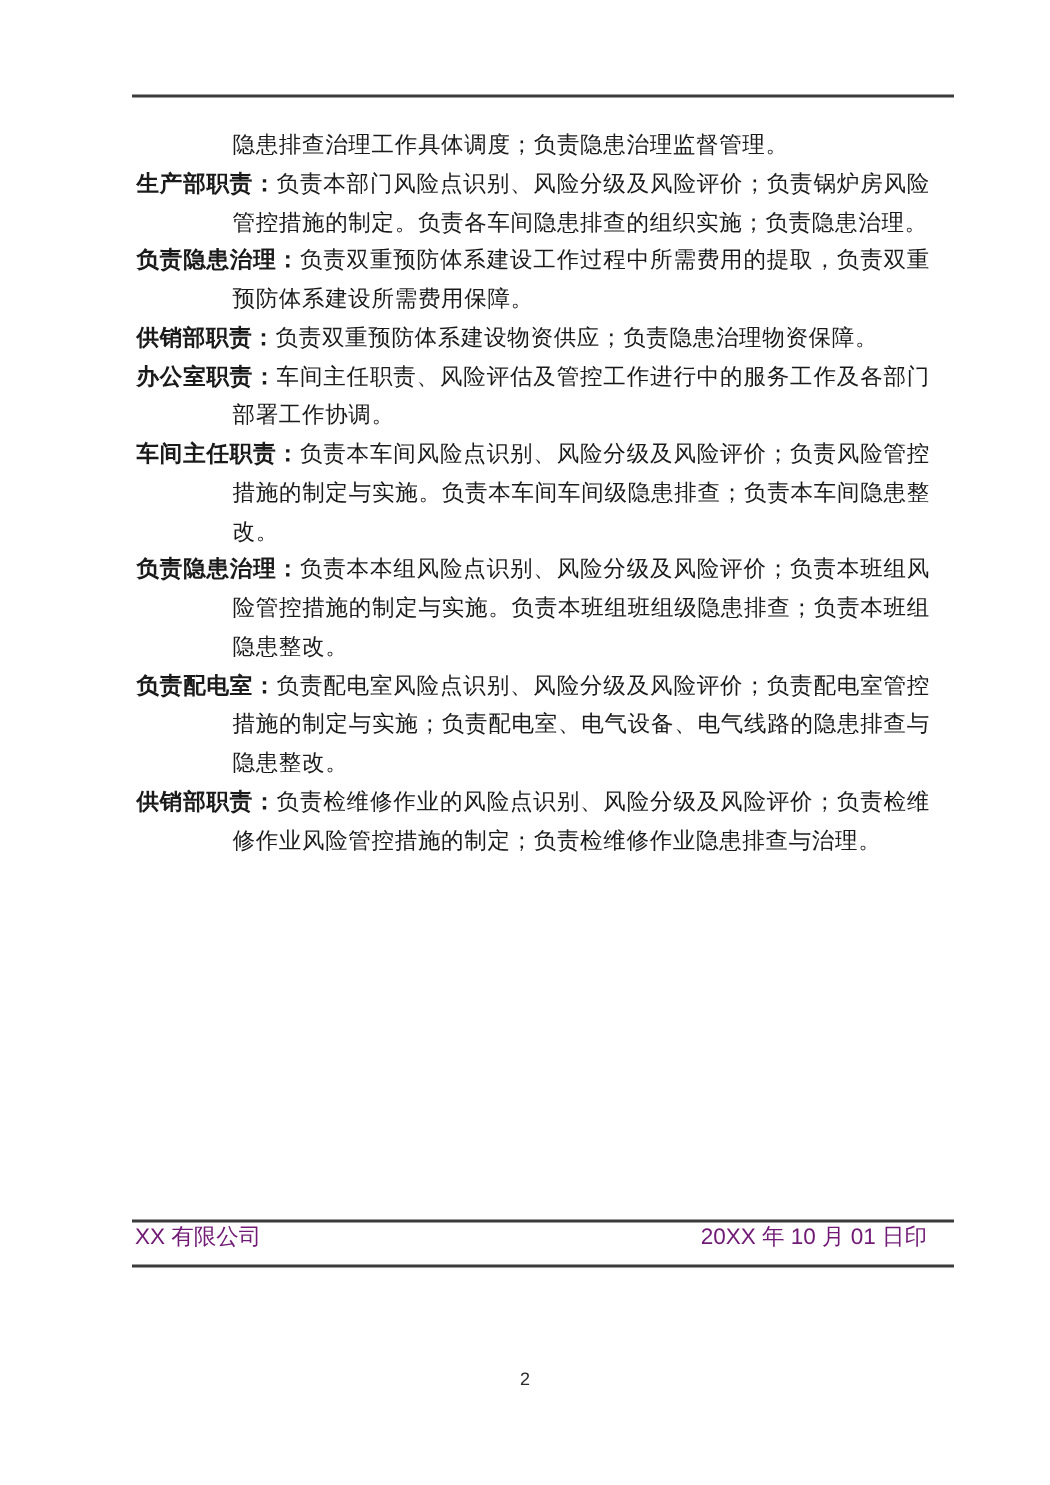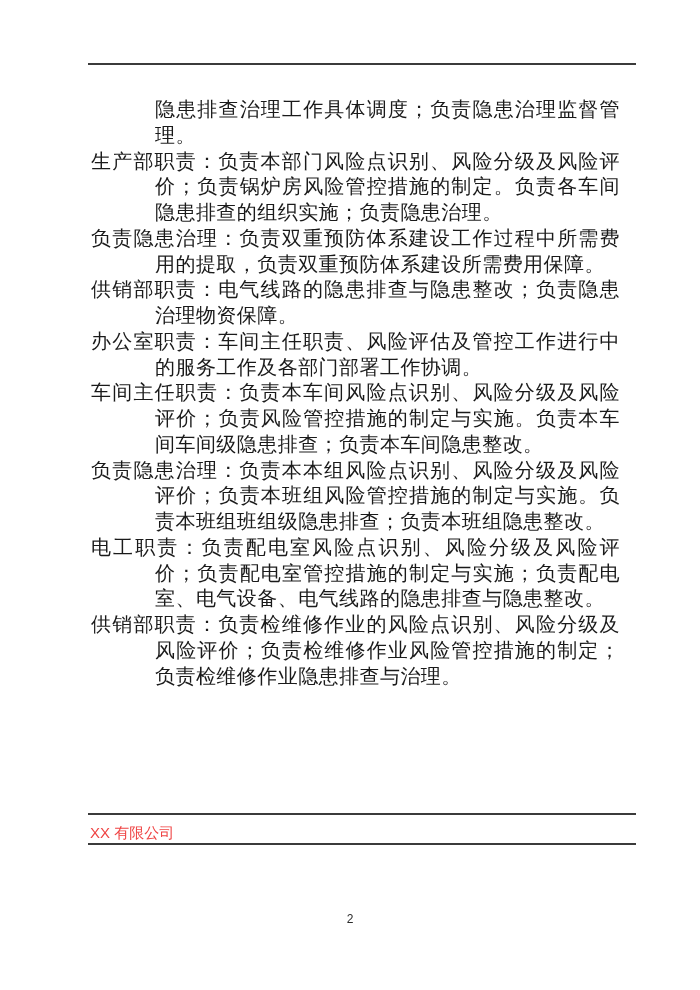--- a/index.html
+++ b/index.html
@@ -13,63 +13,64 @@
   }
   .page { position: absolute; inset: 0; background: #ffffff; }
 
   .header-rule {
     position: absolute; left: 88px; top: 63px; width: 548px;
     border-top: 2px solid #3b3b3b; height: 0;
   }
 
   .content {
     position: absolute; left: 91px; top: 85px; width: 529px;
-    font-size: 20px; line-height: 25.75px; letter-spacing: 0.45px;
-    text-align: justify; text-justify: inter-ideograph; margin-top: 12px;
+    font-size: 15px; line-height: 25.75px; letter-spacing: 0.45px;
+    text-align: justify; text-justify: inter-ideograph;
   }
   .para { margin: 0; padding-left: 64px; text-indent: -64px; }
   .para.cont { text-indent: 0; }
   .para.tight { letter-spacing: 0.02px; }
-  .label { font-weight: normal; }
+  .label { font-weight: bold; }
 
   .footer {
     position: absolute; left: 88px; top: 813px; width: 548px; height: 32px;
     box-sizing: border-box;
     border-top: 2px solid #3b3b3b; border-bottom: 2px solid #3b3b3b;
-    display: flex; justify-content: space-between; align-items: flex-end;
+    display: flex; justify-content: space-between; align-items: flex-start;
     padding: 0 18px 0 2px;
     font-family: "Liberation Sans", "DejaVu Sans", sans-serif;
-    font-size: 15px; color: #ef4444;
+    font-size: 15px; color: #701a75;
   }
 
   .page-number {
     position: absolute; left: 0; top: 912px; width: 700px;
     text-align: center;
     font-family: "Liberation Sans", "DejaVu Sans", sans-serif;
     font-size: 12px; color: #2a2a2a;
   }
 </style>
 </head>
 <body>
 
 <div class="page">
 
   <div class="header-rule"></div>
 
   <div class="content">
     <p class="para cont"><span class="label"></span><span>隐患排查治理工作具体调度；负责隐患治理监督管理。</span></p>
     <p class="para"><span class="label">生产部职责：</span><span>负责本部门风险点识别、风险分级及风险评价；负责锅炉房风险管控措施的制定。负责各车间隐患排查的组织实施；负责隐患治理。</span></p>
     <p class="para"><span class="label">负责隐患治理：</span><span>负责双重预防体系建设工作过程中所需费用的提取，负责双重预防体系建设所需费用保障。</span></p>
-    <p class="para"><span class="label">供销部职责：</span><span>电气线路的隐患排查与隐患整改；负责隐患治理物资保障。</span></p>
+    <p class="para"><span class="label">供销部职责：</span><span>负责双重预防体系建设物资供应；负责隐患治理物资保障。</span></p>
     <p class="para"><span class="label">办公室职责：</span><span>车间主任职责、风险评估及管控工作进行中的服务工作及各部门部署工作协调。</span></p>
     <p class="para"><span class="label">车间主任职责：</span><span>负责本车间风险点识别、风险分级及风险评价；负责风险管控措施的制定与实施。负责本车间车间级隐患排查；负责本车间隐患整改。</span></p>
     <p class="para"><span class="label">负责隐患治理：</span><span>负责本本组风险点识别、风险分级及风险评价；负责本班组风险管控措施的制定与实施。负责本班组班组级隐患排查；负责本班组隐患整改。</span></p>
-    <p class="para"><span class="label">电工职责：</span><span>负责配电室风险点识别、风险分级及风险评价；负责配电室管控措施的制定与实施；负责配电室、电气设备、电气线路的隐患排查与隐患整改。</span></p>
+    <p class="para"><span class="label">负责配电室：</span><span>负责配电室风险点识别、风险分级及风险评价；负责配电室管控措施的制定与实施；负责配电室、电气设备、电气线路的隐患排查与隐患整改。</span></p>
     <p class="para"><span class="label">供销部职责：</span><span>负责检维修作业的风险点识别、风险分级及风险评价；负责检维修作业风险管控措施的制定；负责检维修作业隐患排查与治理。</span></p>
   </div>
 
   <div class="footer">
     <span>XX 有限公司</span>
+    <span>20XX 年 10 月 01 日印</span>
   </div>
 
   <div class="page-number">2</div>
 
 </div>
 
 </body></html>

